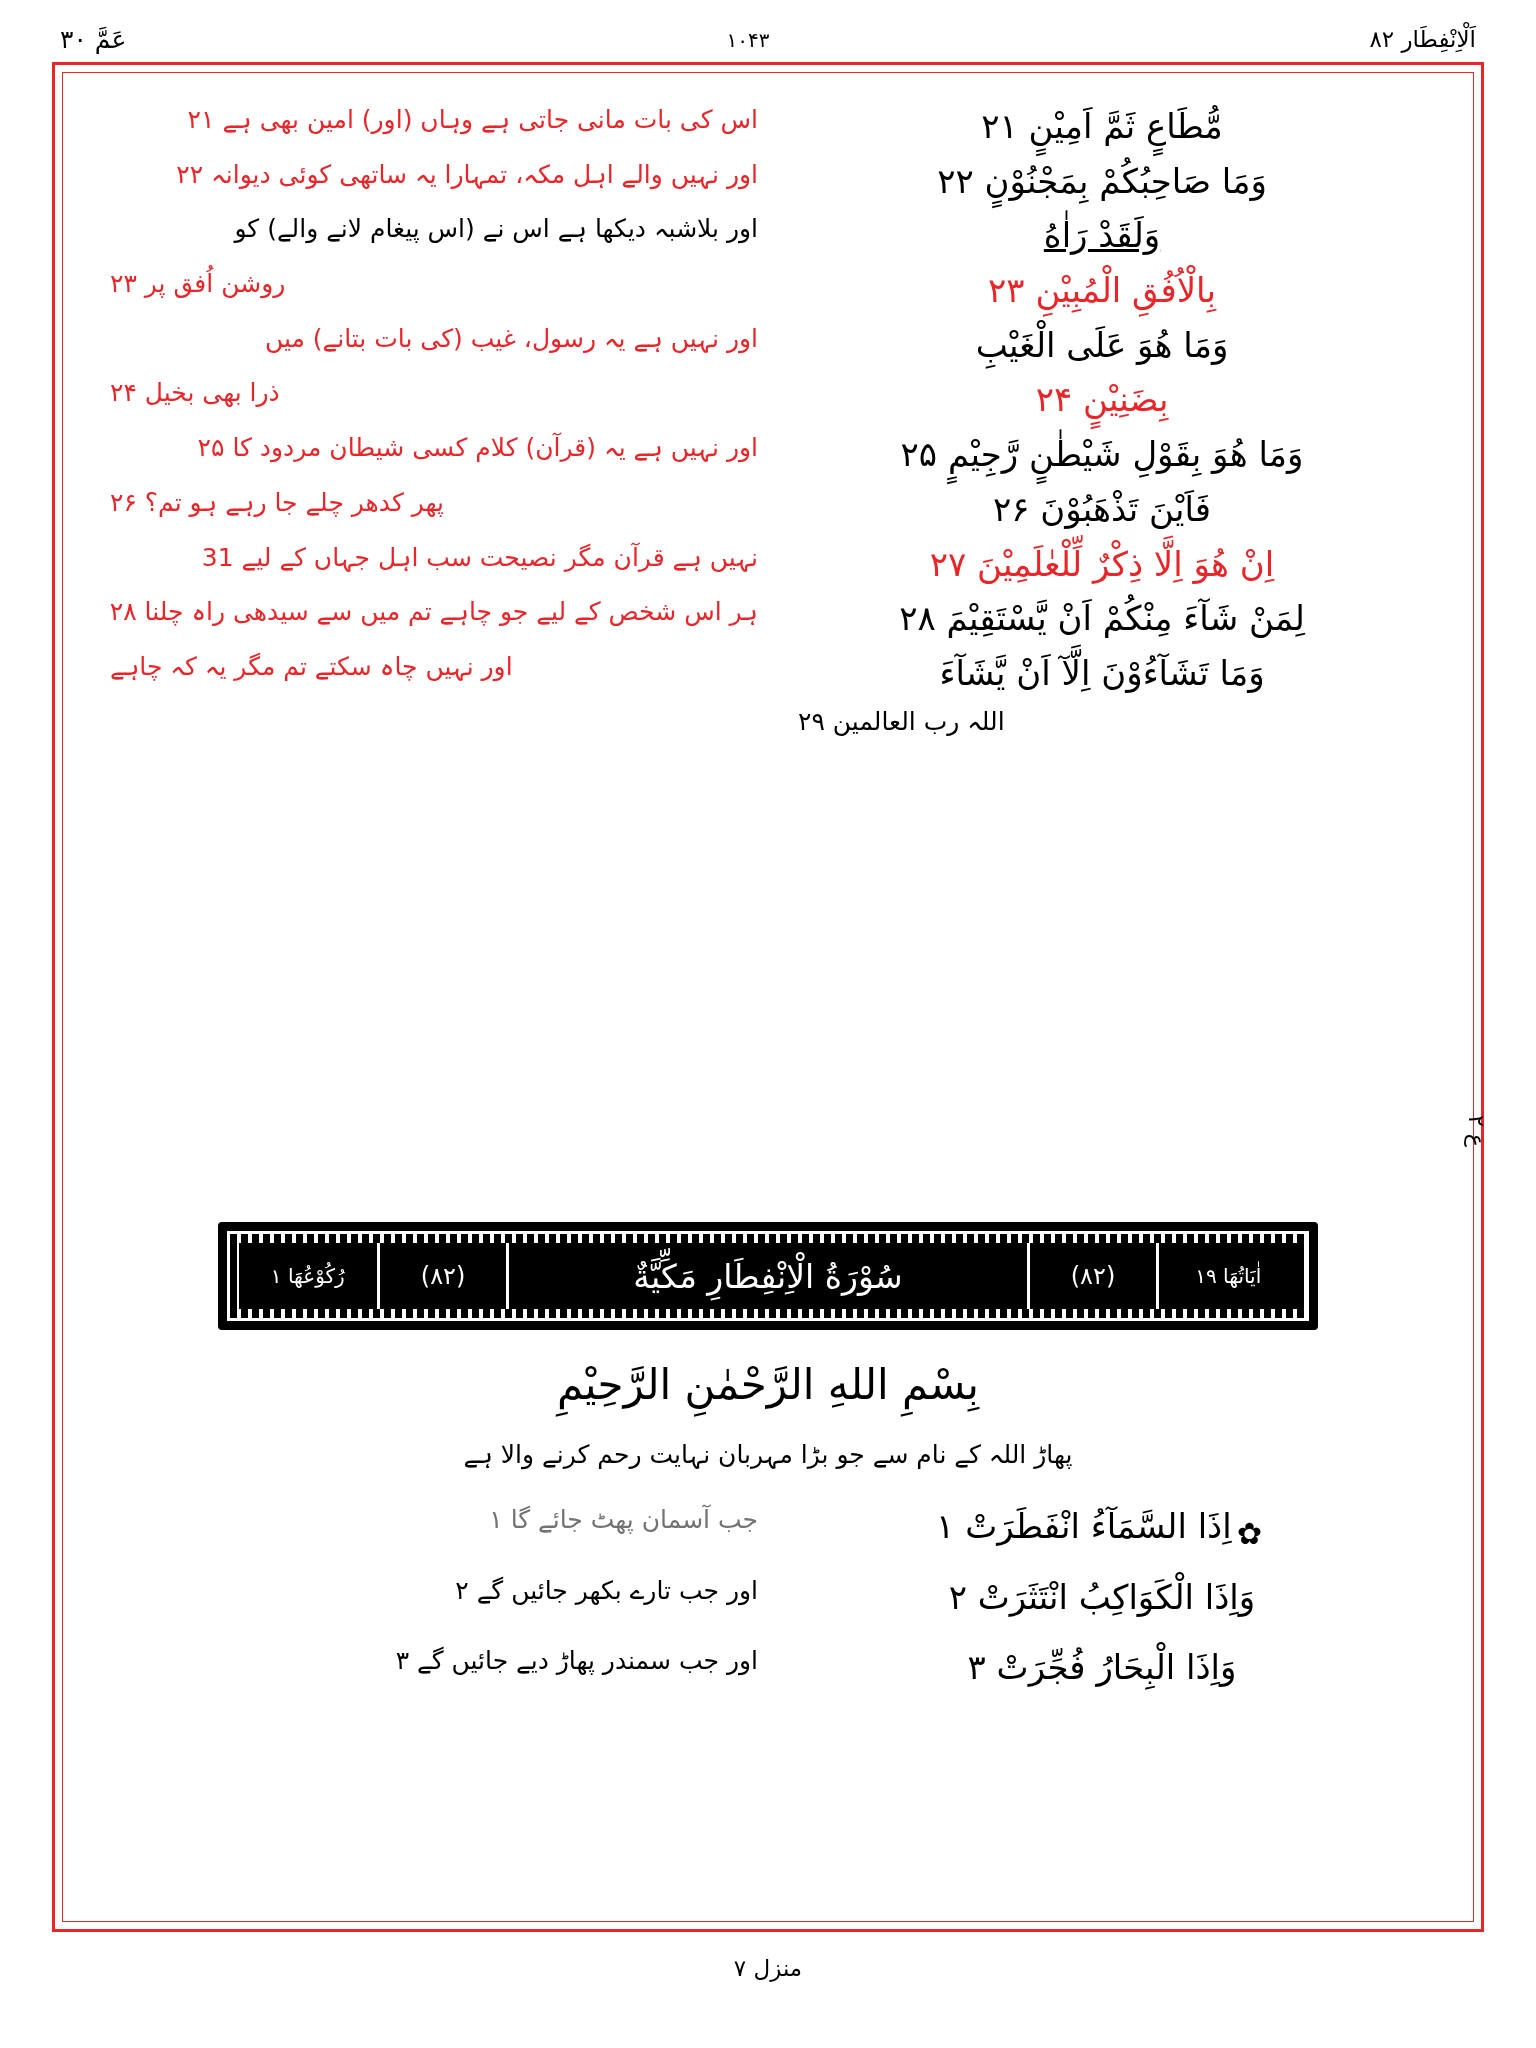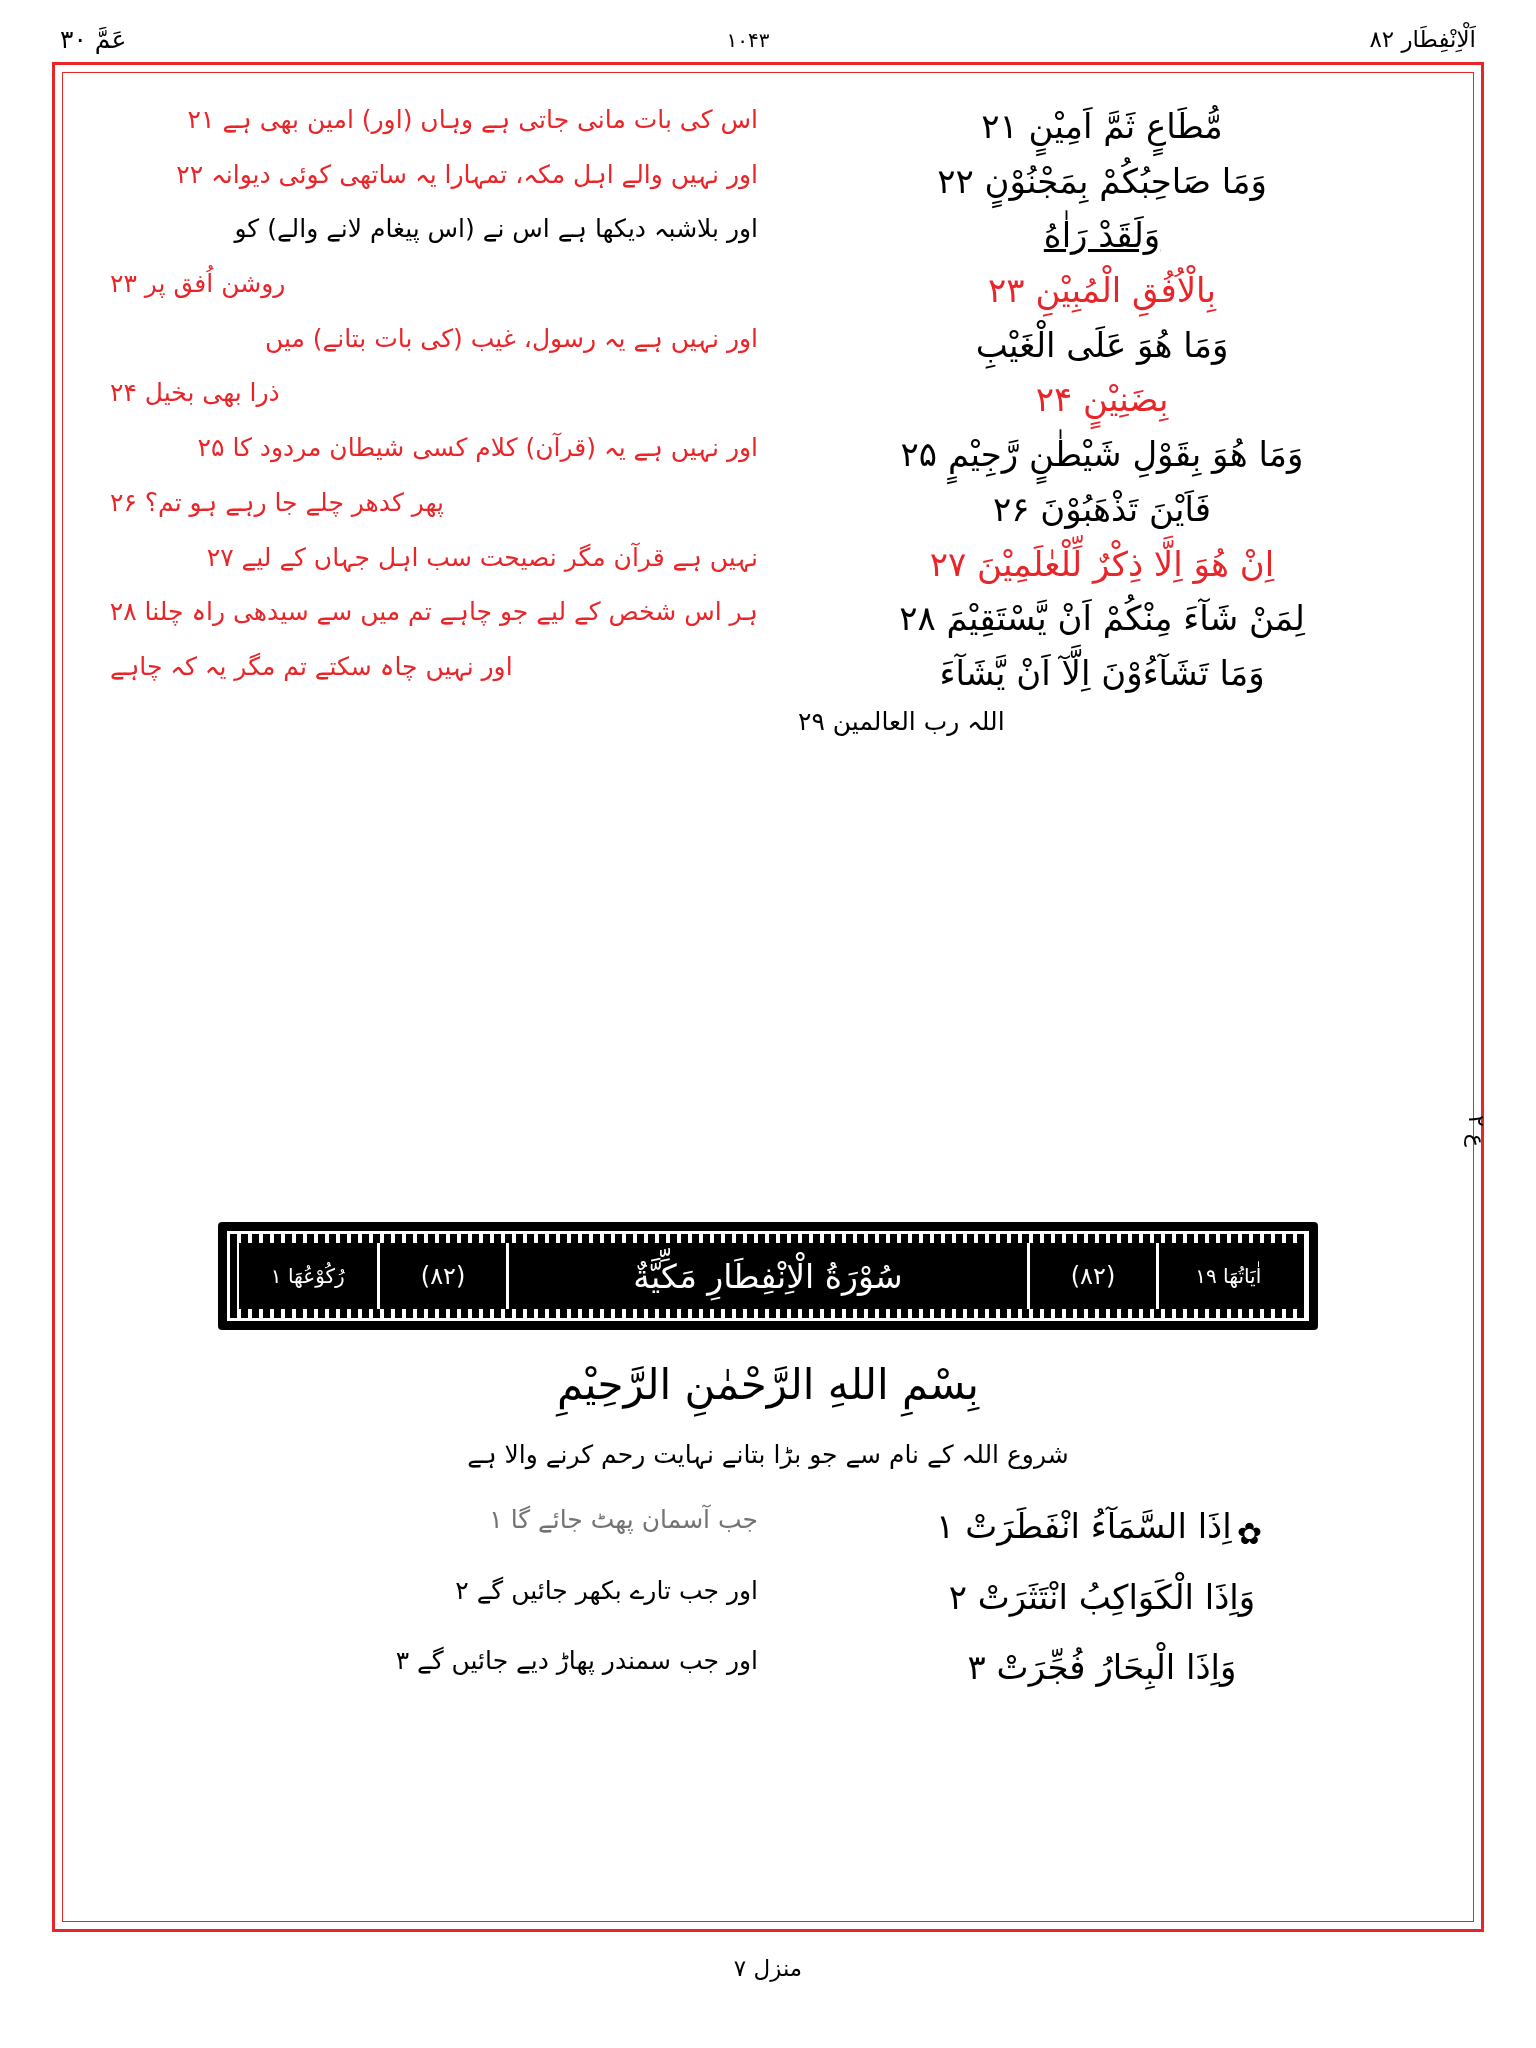--- a/index.html
+++ b/index.html
@@ -288,21 +288,21 @@
       <div class="col-ur ur-right"><span class="urdu" style="color: rgb(232, 38, 42);">اور نہیں ہے یہ (قرآن) کلام کسی شیطان مردود کا ۲۵</span></div>
     </div>
 
     <div class="verse-row">
       <div class="col-ar ar-center"><span class="arabic" style="color: rgb(0, 0, 0);">فَاَيْنَ تَذْهَبُوْنَ ۲۶</span></div>
       <div class="col-ur ur-left"><span class="urdu" style="color: rgb(232, 38, 42);">پھر کدھر چلے جا رہے ہو تم؟ ۲۶</span></div>
     </div>
 
     <div class="verse-row">
       <div class="col-ar ar-center"><span class="arabic red" style="color: rgb(232, 38, 42);">اِنْ هُوَ اِلَّا ذِكْرٌ لِّلْعٰلَمِيْنَ ۲۷</span></div>
-      <div class="col-ur ur-right"><span class="urdu" style="color: rgb(232, 38, 42);">نہیں ہے قرآن مگر نصیحت سب اہل جہاں کے لیے ۲۷</span></div>
+      <div class="col-ur ur-right"><span class="urdu" style="color: rgb(232, 38, 42);">نہیں ہے قرآن مگر نصیحت سب اہل جہاں کے لیے 31</span></div>
     </div>
 
     <div class="verse-row">
       <div class="col-ar ar-center"><span class="arabic" style="color: rgb(0, 0, 0);">لِمَنْ شَآءَ مِنْكُمْ اَنْ يَّسْتَقِيْمَ ۲۸</span></div>
       <div class="col-ur ur-right"><span class="urdu" style="color: rgb(232, 38, 42);">ہر اس شخص کے لیے جو چاہے تم میں سے سیدھی راہ چلنا ۲۸</span></div>
     </div>
 
     <div class="verse-row">
       <div class="col-ar ar-center"><span class="arabic" style="color: rgb(0, 0, 0);">وَمَا تَشَآءُوْنَ اِلَّآ اَنْ يَّشَآءَ</span></div>
       <div class="col-ur ur-left"><span class="urdu" style="color: rgb(232, 38, 42);">اور نہیں چاہ سکتے تم مگر یہ کہ چاہے</span></div>
@@ -322,21 +322,21 @@
           <div class="banner-cell cell-num-r">(۸۲)</div>
           <div class="banner-cell cell-title">سُوْرَةُ الْاِنْفِطَارِ مَكِّيَّةٌ</div>
           <div class="banner-cell cell-num-l">(۸۲)</div>
           <div class="banner-cell cell-ruku">رُكُوْعُهَا ۱</div>
         </div>
       </div>
     </div>
   </div>
 
   <div class="bismillah">بِسْمِ اللهِ الرَّحْمٰنِ الرَّحِيْمِ</div>
-  <div class="bismillah-ur">شروع اللہ کے نام سے جو بڑا بتانے نہایت رحم کرنے والا ہے</div>
+  <div class="bismillah-ur">پھاڑ اللہ کے نام سے جو بڑا مہربان نہایت رحم کرنے والا ہے</div>
 
   <div class="surah-body">
 
     <div class="verse-row">
       <div class="col-ar ar-center">
         <span class="flower">✿</span>
         <span class="arabic" style="color: rgb(0, 0, 0);">اِذَا السَّمَآءُ انْفَطَرَتْ ۱</span>
       </div>
       <div class="col-ur ur-right"><span class="urdu black" style="color: #737373;">جب آسمان پھٹ جائے گا ۱</span></div>
     </div>

